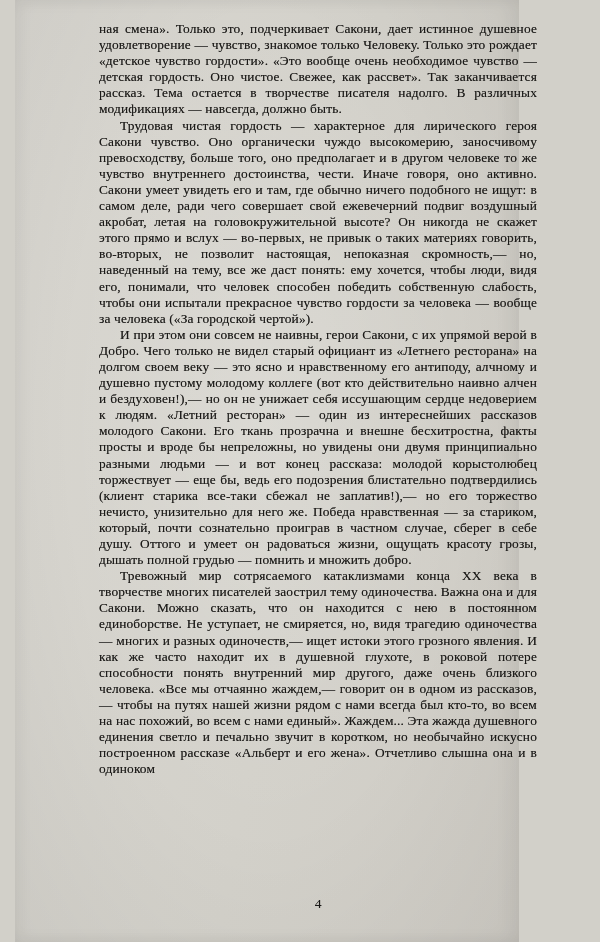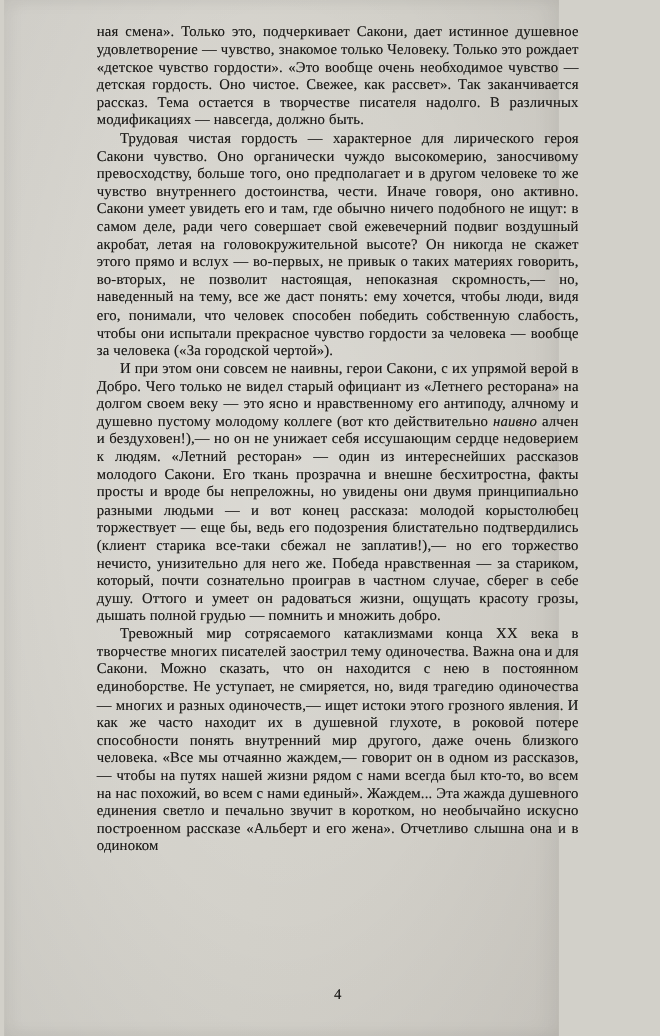--- a/index.html
+++ b/index.html
@@ -9,21 +9,21 @@
   body {
     width: 600px;
     height: 942px;
     overflow: hidden;
     position: relative;
     font-family: "Liberation Serif", "DejaVu Serif", serif;
     background: #d2d0c9;
   }
   .page {
     position: absolute;
-    left: 4px; top: 0;
+    left: 15px; top: 0;
     width: 504px; height: 942px;
     background:
       radial-gradient(ellipse at 50% 45%, rgba(255,255,255,0.18) 0%, rgba(255,255,255,0.0) 55%, rgba(0,0,0,0.05) 100%),
       linear-gradient(100deg, #d8d6d0 0%, #d3d1ca 55%, #cfccc5 100%);
     box-shadow: inset -8px 0 18px rgba(0,0,0,0.05), inset 6px 0 14px rgba(0,0,0,0.04);
   }
   .text-block {
     position: absolute;
     left: 84px;
     top: 21px;
@@ -36,21 +36,20 @@
     text-shadow: 0 0 0.4px rgba(27,26,24,0.55);
   }
   p.para {
     margin: 0;
     padding: 0;
   }
   p.para.indent {
     text-indent: 21px;
   }
   .run-italic {
-    font-style: italic;
   }
   .page-number {
     position: absolute;
     left: 84px;
     width: 438px;
     top: 896px;
     text-align: center;
     font-size: 13.5px;
     color: #1b1a18;
     text-shadow: 0 0 0.4px rgba(27,26,24,0.55);

